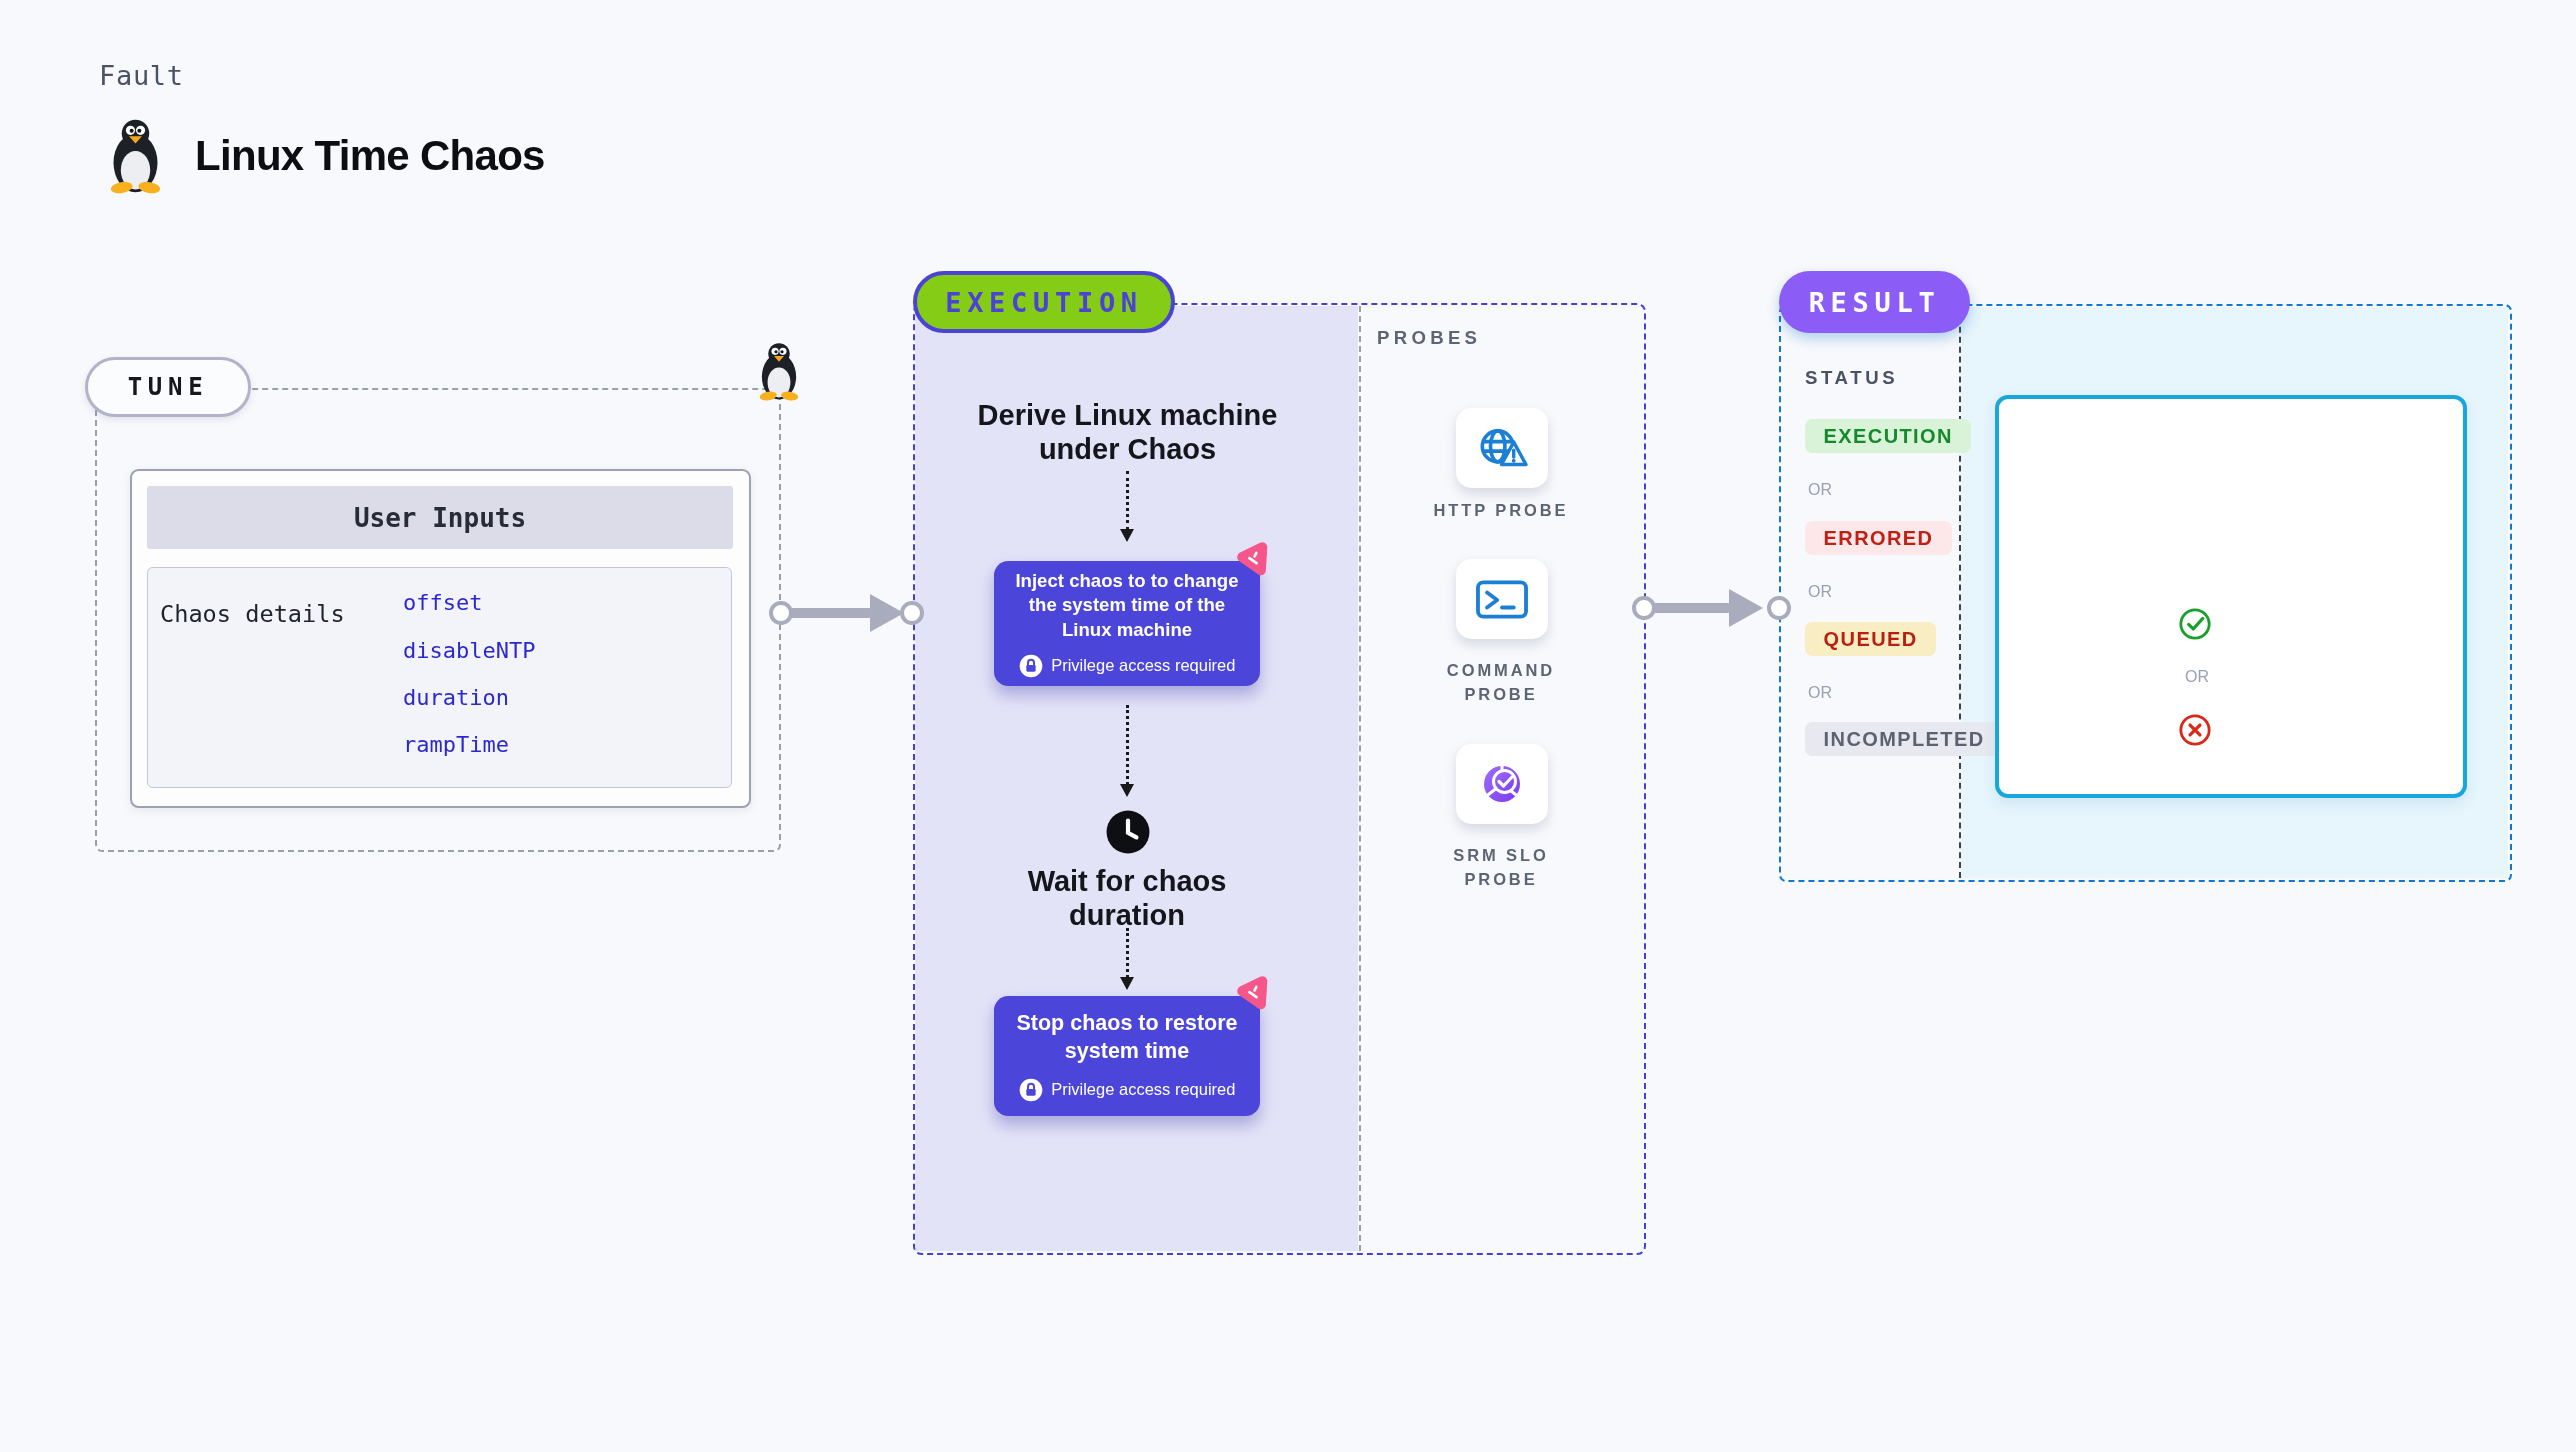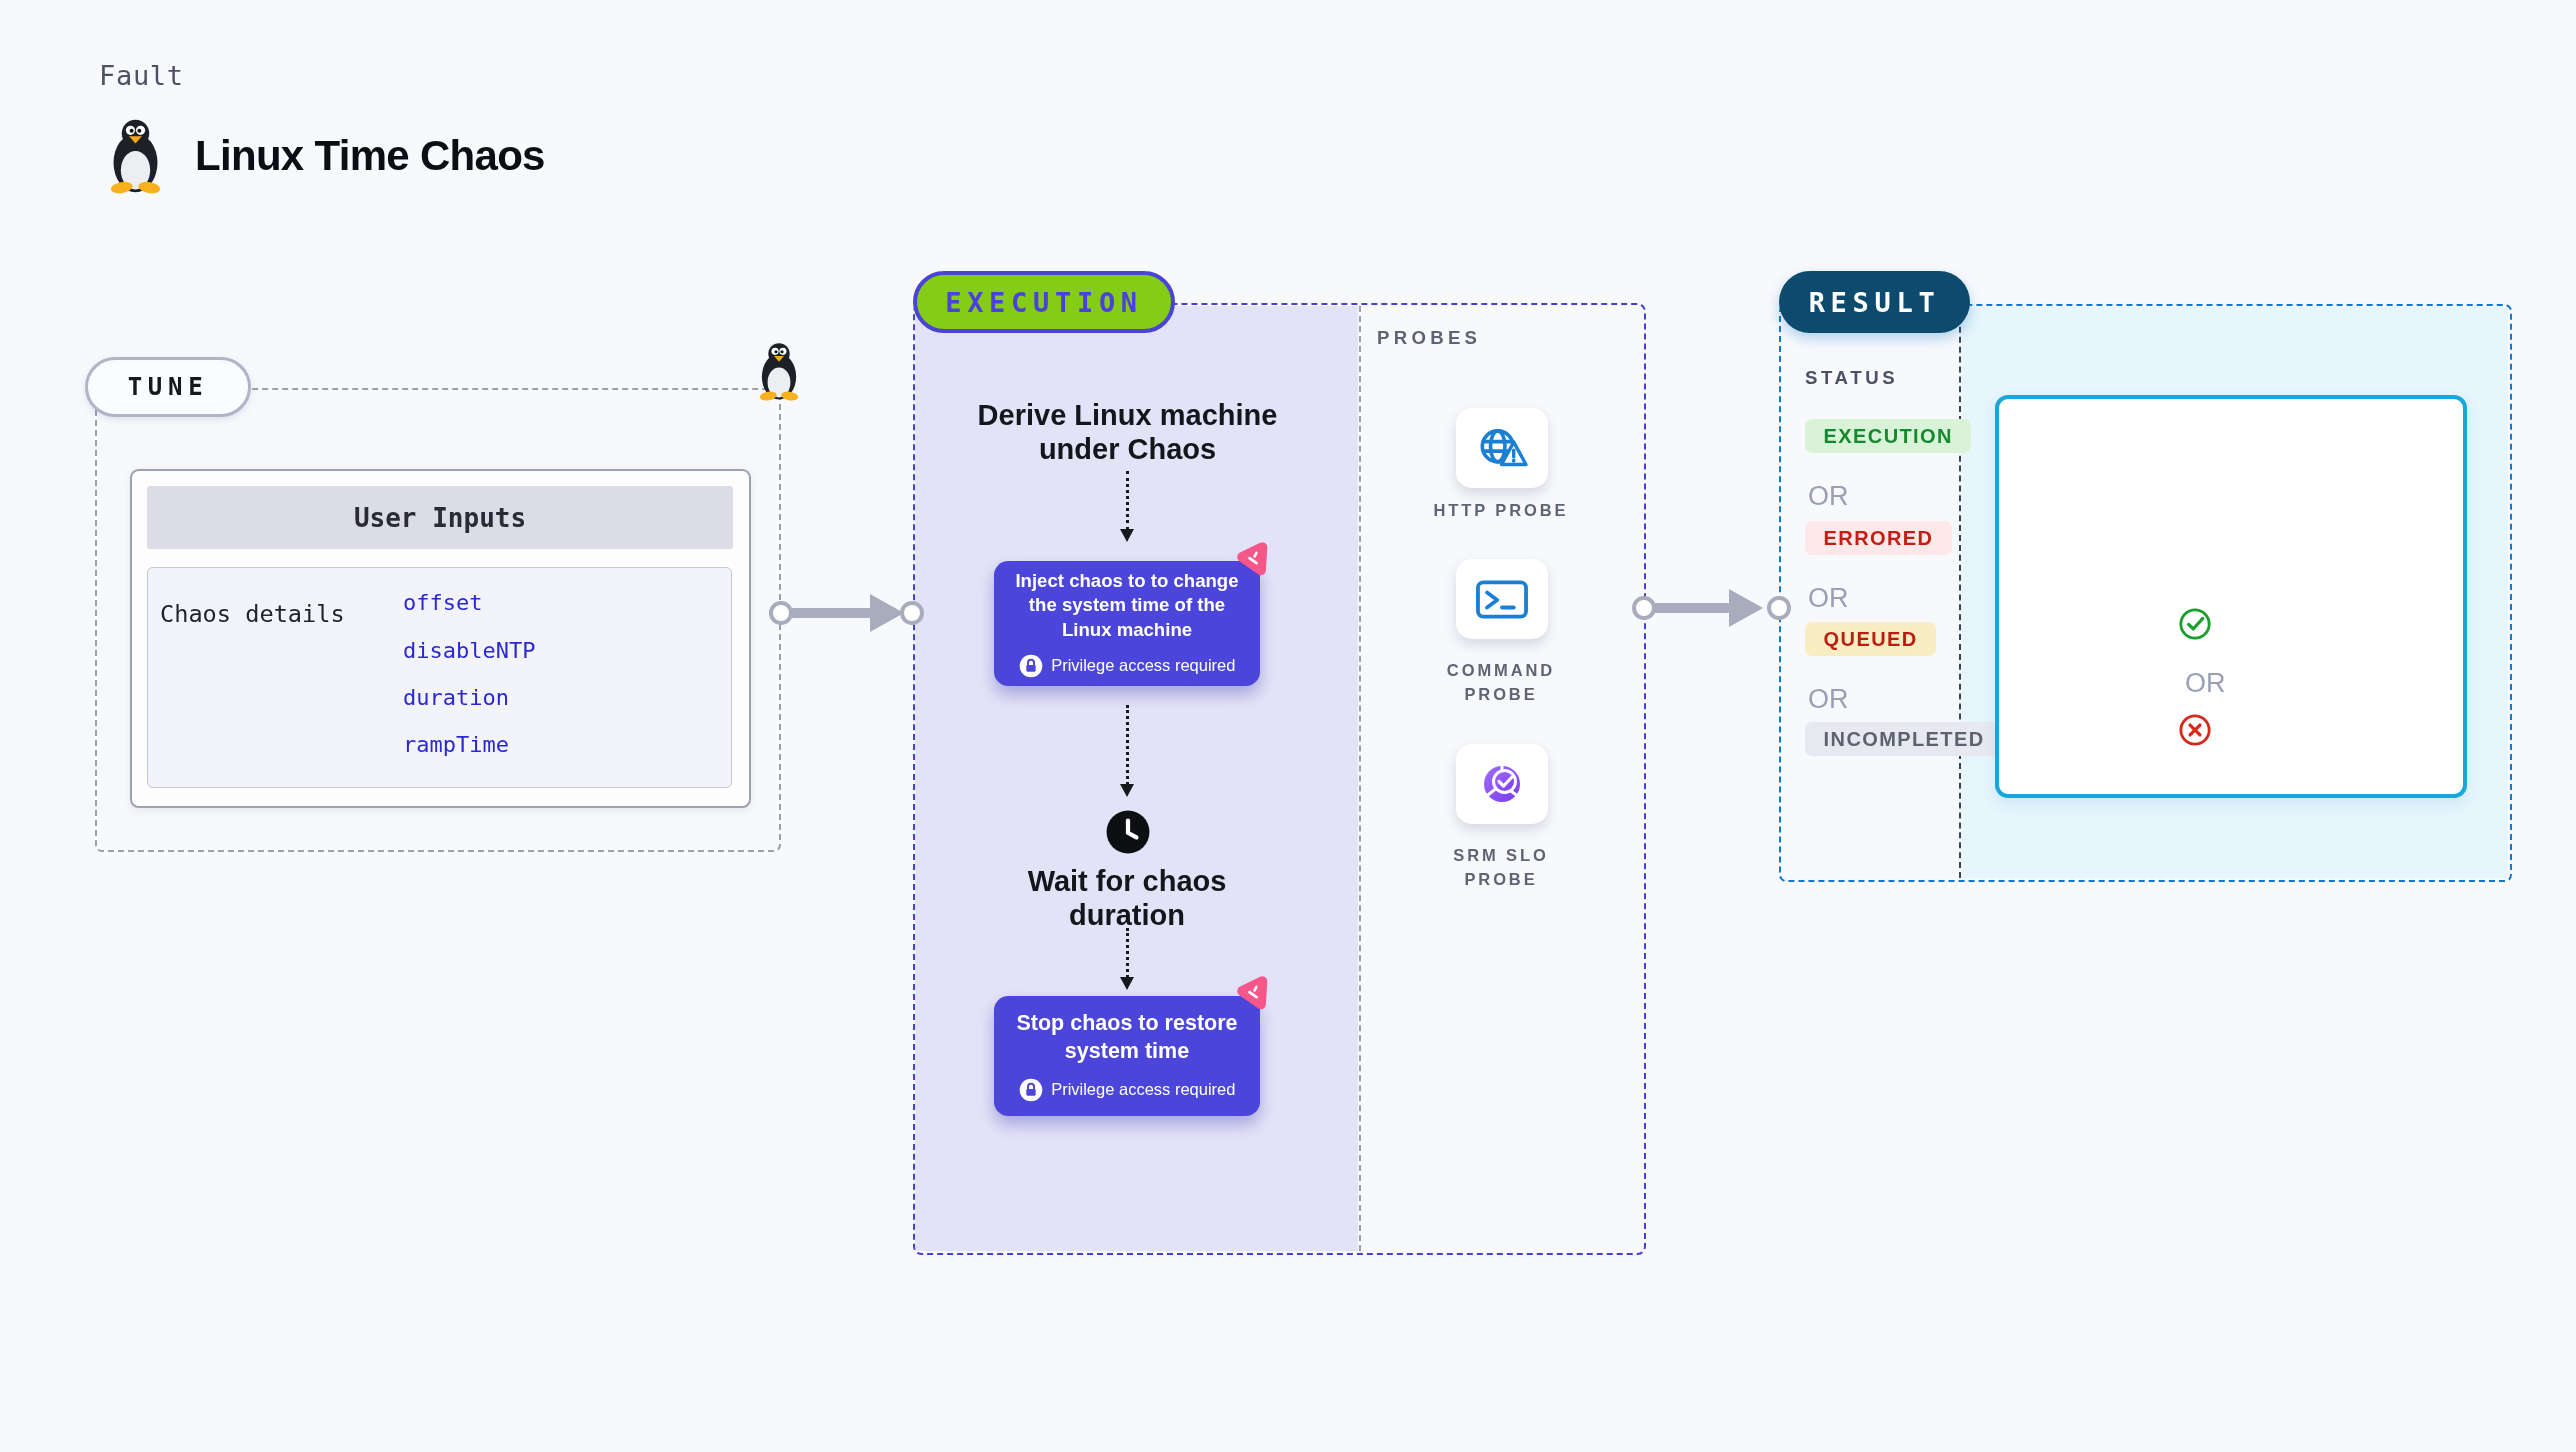--- a/index.html
+++ b/index.html
@@ -19,21 +19,21 @@
   .page-title{font-size:42px;font-weight:bold;color:#0c0e13;letter-spacing:-0.7px;}
 
   
   .pill{
     display:flex;align-items:center;justify-content:center;
     border-radius:34px;font-weight:bold;letter-spacing:5.7px;
     box-sizing:border-box;z-index:6;
   }
   .pill-tune{background:#fbfcfe;border:3.6px solid #b2b3c9;color:#16181d;font-size:24px;box-shadow:0 2.9px 7.2px rgba(120,125,160,.18);}
   .pill-exec{background:#84cc16;border:4.3px solid #4b43d6;color:#4b43d6;font-size:27px;}
-  .pill-result{background:#0c4a6e;border:none;color:#ffffff;font-size:27px;box-shadow:0 5.7px 13px rgba(11,120,208,.30);}
+  .pill-result{background:#8b5cf6;border:none;color:#ffffff;font-size:27px;box-shadow:0 5.7px 13px rgba(11,120,208,.30);}
 
   
   .tune-box{border:2.9px dashed #9aa0a8;border-radius:7.2px;}
   .exec-box{border:2.9px dashed #4340d2;border-radius:8.6px;z-index:1;}
   .exec-fill{background:#e3e3f8;z-index:0;}
   .exec-divider{border-left:2.9px dashed #9aa0a8;z-index:2;}
   .result-box{border:2.9px dashed #1277d0;border-radius:7.2px;z-index:1;}
   .result-fill{background:#e7f5fc;z-index:0;}
   .result-divider{border-left:2.9px dashed #3c4254;z-index:2;}
 
@@ -69,21 +69,21 @@
   
   .probes-label{font-size:18.6px;font-weight:bold;letter-spacing:4.3px;color:#5d6474;z-index:3;}
   .probe-card{background:#ffffff;border-radius:15.8px;box-shadow:0 5.7px 11.5px rgba(140,146,175,.30);
               display:flex;align-items:center;justify-content:center;z-index:3;}
   .probe-label{font-size:16.5px;font-weight:bold;letter-spacing:2.9px;color:#5d6474;text-align:center;line-height:1.45;z-index:3;}
 
   
   .status-label{font-size:18.6px;font-weight:bold;letter-spacing:3.6px;color:#4a5264;z-index:3;}
   .status-badge{display:inline-flex;align-items:center;height:34px;padding:0 18.6px;border-radius:7.2px;
                 font-size:20px;font-weight:bold;letter-spacing:1.4px;z-index:3;}
-  .or-text{font-size:27px;color:#9aa0b4;z-index:3;}
+  .or-text{font-size:16px;color:#9aa0b4;z-index:3;}
 
   
   .output-box{background:#ffffff;border:4.3px solid #17a7dd;border-radius:13px;box-shadow:0 5.7px 14.3px rgba(23,140,200,.12);z-index:3;}
   .output-header{background:#d2d4e0;border-radius:4.3px;display:flex;align-items:center;justify-content:center;
                  font-size:26px;color:#5f6a7b;}
   .output-row{background:#f8f9fd;border:1.4px solid #d9dce8;border-radius:5.7px;box-sizing:border-box;}
   .output-label{font-size:23.6px;color:#343b49;line-height:1.3;}
   .metrics-value{font-size:23.6px;color:#4340df;cursor:pointer;}
   .passed-text{font-size:29px;font-weight:bold;color:#17a02b;}
   .failed-text{font-size:29px;font-weight:bold;color:#d8281a;}

